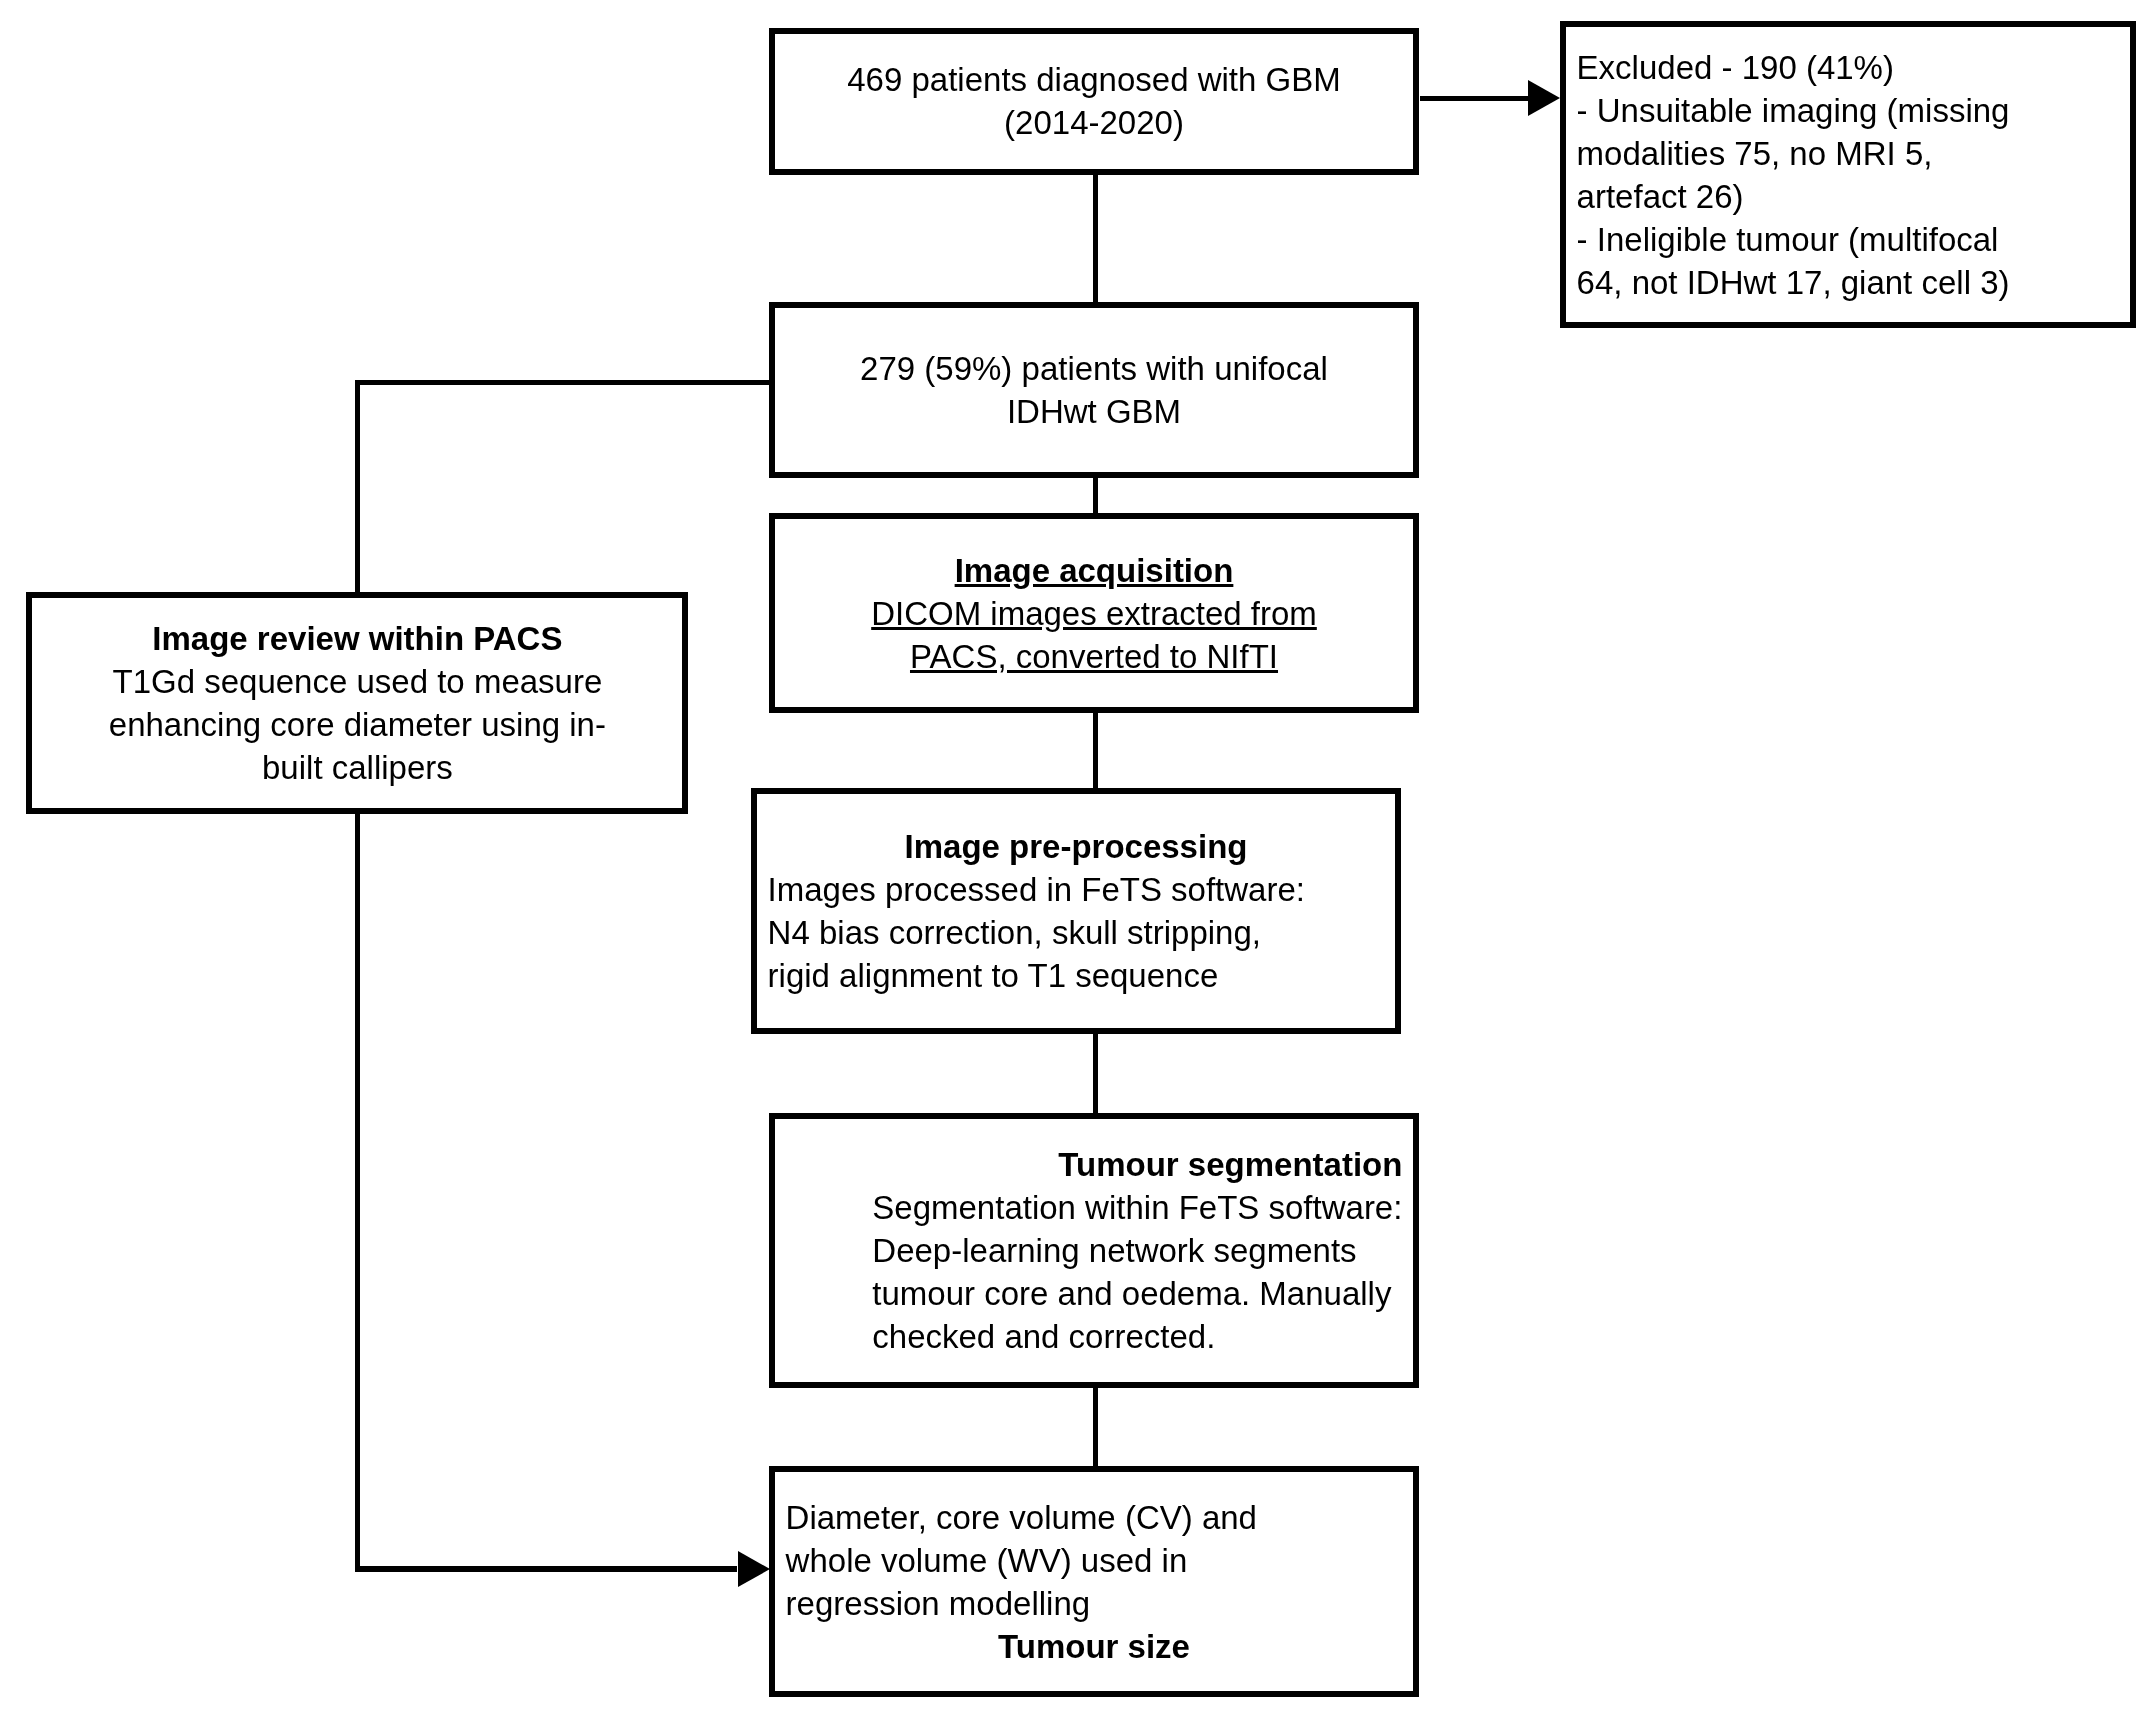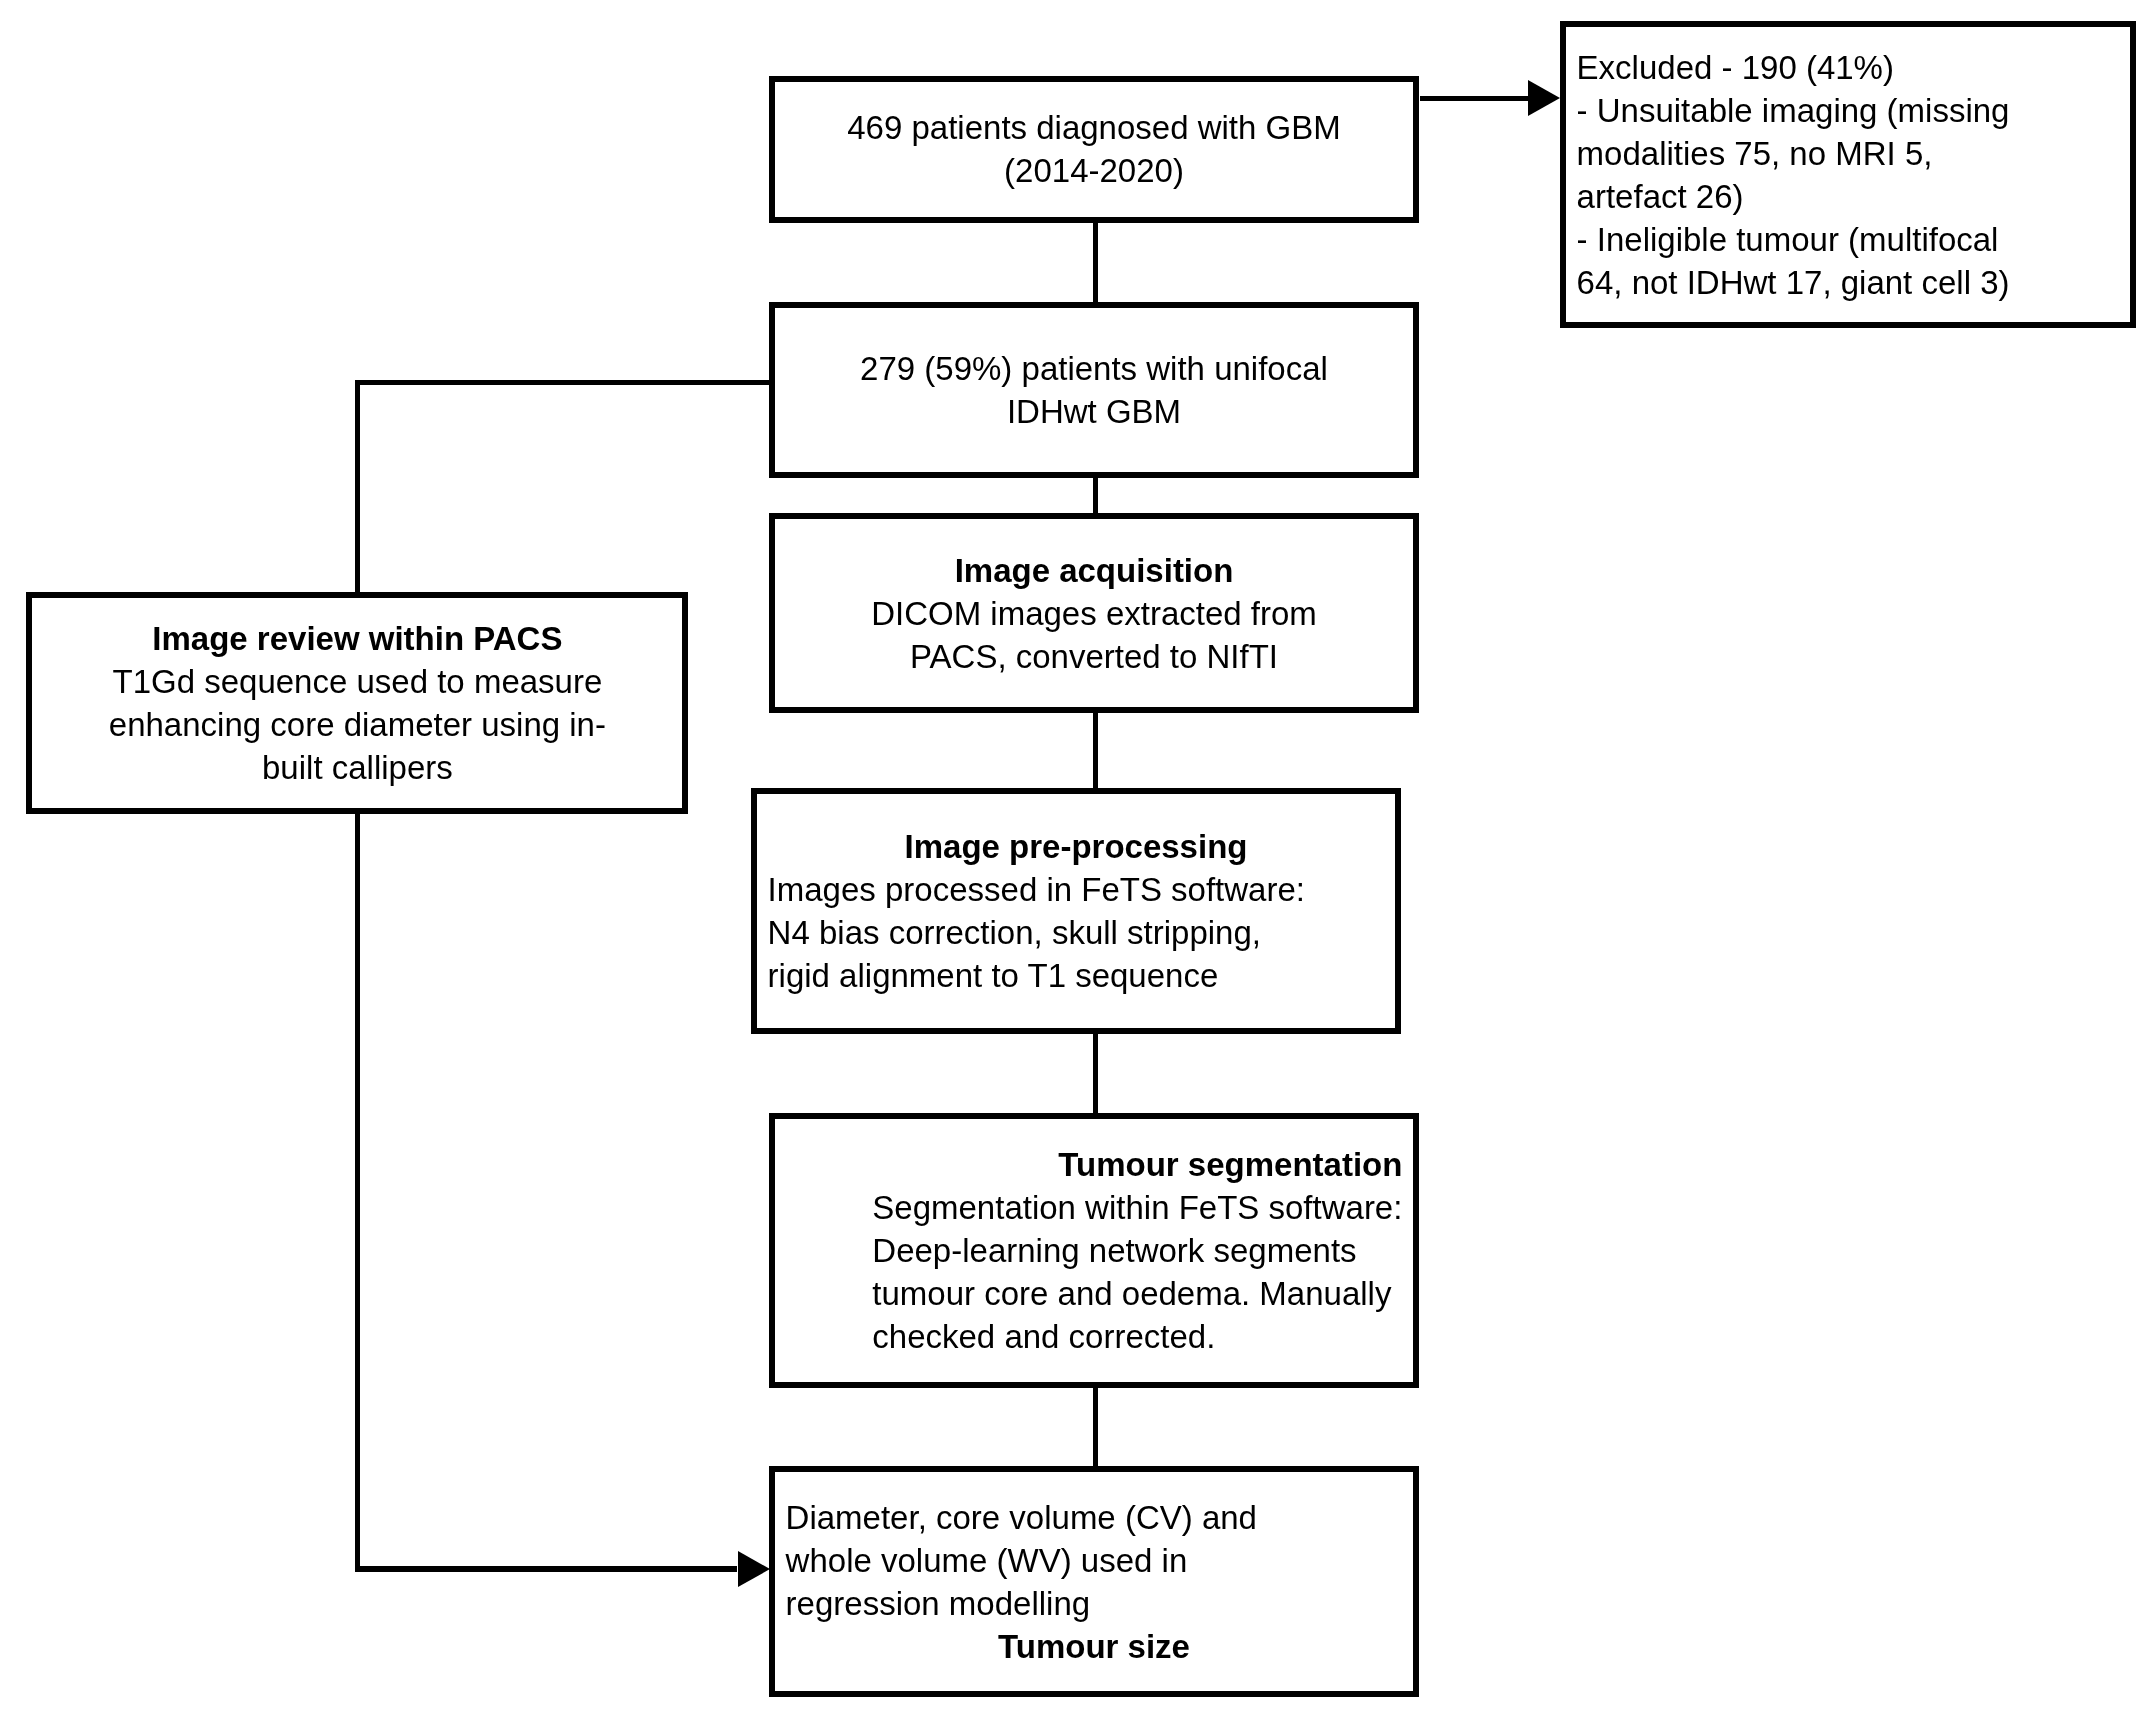--- a/index.html
+++ b/index.html
@@ -46,40 +46,40 @@
   <div class="line" style="left:1093px;top:1346px;width:4.8px;height:120px;"></div>
 
   <div class="line" style="left:1420px;top:96px;width:108px;height:4.8px;"></div>
   <div class="arrowhead" style="left:1528px;top:80px;"></div>
 
   <div class="line" style="left:355px;top:380px;width:414px;height:4.8px;"></div>
   <div class="line" style="left:355px;top:380px;width:4.8px;height:1192px;"></div>
   <div class="line" style="left:355px;top:1566px;width:382px;height:5.8px;"></div>
   <div class="arrowhead" style="left:738px;top:1551px;"></div>
 
-  <div class="box" style="left:769px;top:27.5px;width:650px;height:147px;margin-top:48px;">
+  <div class="box" style="left:769px;top:27.5px;width:650px;height:147px;">
     <div class="tx centered">469 patients diagnosed with GBM
 (2014-2020)</div>
   </div>
 
   <div class="box" style="left:1560px;top:21px;width:576px;height:307px;">
     <div class="tx leftal">Excluded - 190 (41%)
 - Unsuitable imaging (missing
 modalities 75, no MRI 5,
 artefact 26)
 - Ineligible tumour (multifocal
 64, not IDHwt 17, giant cell 3)</div>
   </div>
 
   <div class="box" style="left:769px;top:302px;width:650px;height:176px;">
     <div class="tx centered">279 (59%) patients with unifocal
 IDHwt GBM</div>
   </div>
 
-  <div class="box" style="left:769px;top:513px;width:650px;height:200px;">
+  <div class="box" style="left:769px;top:513px;width:650px;height:200px;text-decoration:underline;">
     <div class="tx title">Image acquisition</div>
     <div class="tx centered">DICOM images extracted from
 PACS, converted to NIfTI</div>
   </div>
 
   <div class="box" style="left:26.4px;top:592px;width:662px;height:222px;">
     <div class="tx title">Image review within PACS</div>
     <div class="tx centered">T1Gd sequence used to measure
 enhancing core diameter using in-
 built callipers</div>

